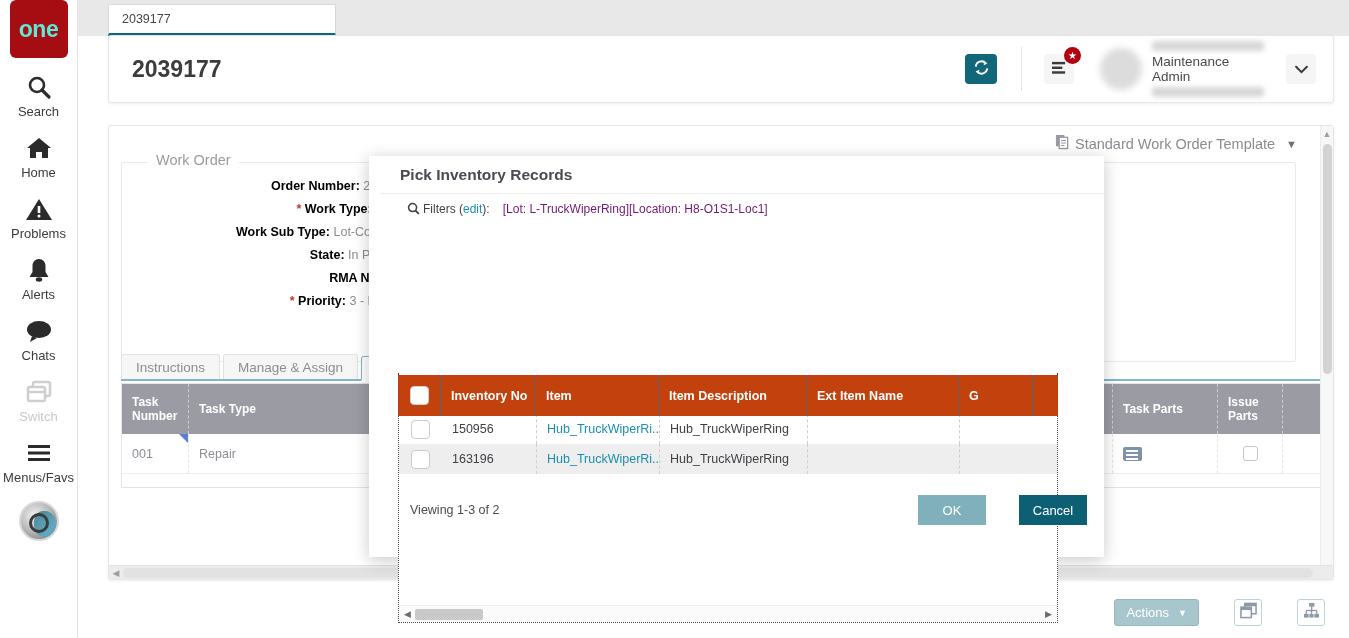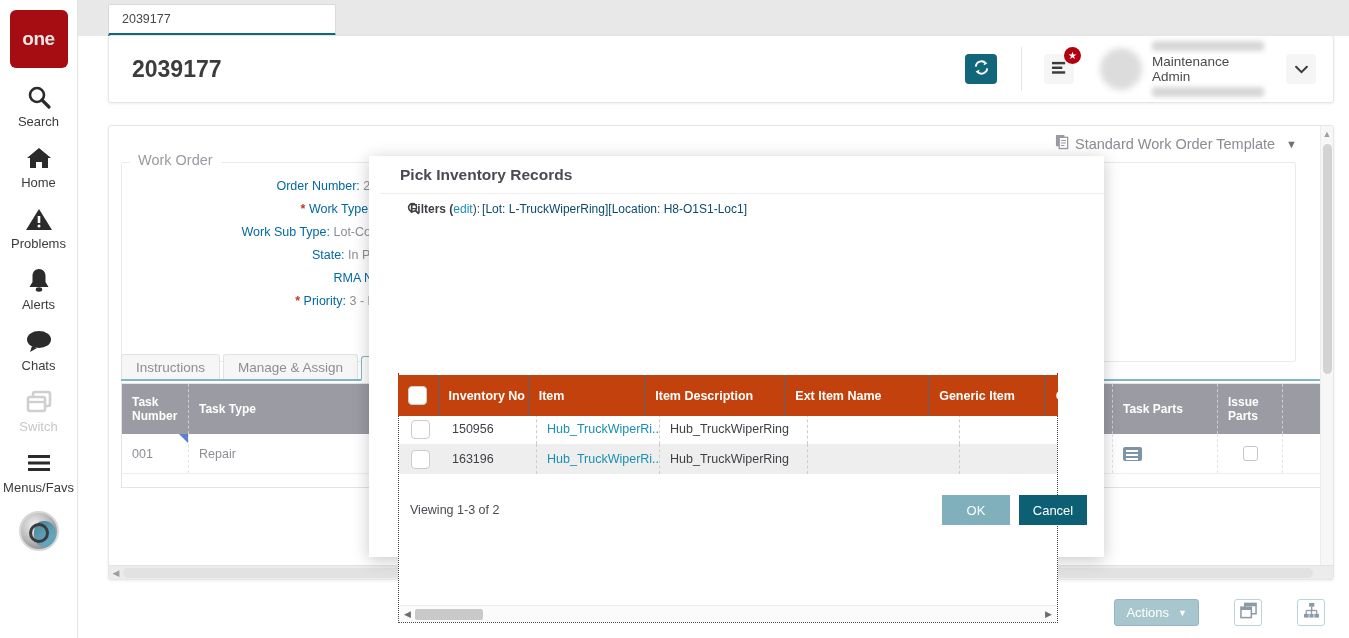--- a/index.html
+++ b/index.html
@@ -20,23 +20,23 @@
   
   #rail {
     position: absolute; left: 0; top: 0;
     width: 78px; height: 638px;
     background: #ffffff;
     border-right: 1px solid #e3e3e3;
     display: flex; flex-direction: column; align-items: center;
     z-index: 5;
   }
   #logo {
-    width: 58px; height: 58px; margin-top: 10px;
+    width: 58px; height: 58px; margin-top: 0;
     background: #a50d12; border-radius: 6px;
-    color: #e5e5e5; font-size: 19px; font-weight: 700;
+    color: #5eead4; font-size: 23px; font-weight: 700;
     display: flex; align-items: center; justify-content: center;
     letter-spacing: -0.5px;
   }
   .rail-item {
     width: 78px; margin-top: 14px;
     display: flex; flex-direction: column; align-items: center;
     color: #3d3d3d; cursor: pointer;
   }
   .rail-item .ri-icon { height: 30px; display:flex; align-items:center; justify-content:center; }
   .rail-item .ri-label { font-size: 13px; margin-top: 2px; color: #3b3b3b; }
@@ -136,29 +136,29 @@
   }
   #template-row .caret { margin-left: 11px; color: #6f6f6f; font-size: 11px; }
 
   
   #wo-fieldset {
     position: absolute; left: 12px; top: 36px;
     width: 1175px; height: 200px;
     border: 1px solid #eaeaea; border-radius: 2px;
   }
   #wo-legend {
-    position: absolute; left: 8px; top: -11px;
+    position: absolute; left: 26px; top: -11px;
     background: #fff; padding: 0 8px;
     font-size: 14.5px; color: #9a9aa2;
   }
   .wo-field {
     position: absolute; left: 0; width: 290px;
     text-align: right; font-size: 12.5px;
   }
-  .wo-label { color: #0369a1; font-weight: 400; }
+  .wo-label { color: #000000; font-weight: 700; }
   .wo-req { color: #c0392b; font-weight: 700; }
   .wo-value { color: #8d8d95; font-weight: 400; }
 
   
   #tabs {
     position: absolute; left: 12px; top: 230px; width: 1200px; height: 25px;
     border-bottom: 2px solid #7fb8c4;
     display: flex; align-items: flex-end;
   }
   .tab {
@@ -269,23 +269,23 @@
     font-size: 15.5px; font-weight: 700; color: #4a4a52;
     border-bottom: 1px solid #eeeeee;
   }
   #filters-row {
     height: 30px; padding-left: 30px;
     display: flex; align-items: center;
     font-size: 12px; color: #3f3f46;
     position: relative;
   }
   #filters-icon { position: absolute; left: 27px; top: 8px; }
-  #filters-label { font-weight: 700; }
+  #filters-label { font-weight: 400; margin-left: 13px; }
   #filters-edit { color: #1a8fb0; cursor: pointer; }
-  #filters-value { margin-left: 2px; color: #0c4a6e; }
+  #filters-value { margin-left: 13px; color: #701a75; }
 
   
   #m-grid {
     position: absolute; left: 29px; top: 217px;
     width: 660px; height: 250px;
     border: 1px dotted #4a4a52; border-top: none;
     background: #fff; overflow: hidden;
   }
   #m-head {
     position: absolute; left: 29px; top: 219px;
@@ -335,21 +335,21 @@
   .m-sb-arrow { font-size: 9px; color: #6d6d6d; }
 
   #m-footer {
     position: absolute; left: 0; bottom: 0; width: 735px; height: 78px;
     display: flex; align-items: center;
   }
   #m-viewing {
     margin-left: 41px; font-size: 12.5px; color: #4a4a52;
     position: relative; top: -8px;
   }
-  #m-buttons { margin-left: auto; margin-right: 17px; display: flex; position: relative; top: -8px; }
+  #m-buttons { margin-left: auto; margin-right: 17px; display: flex; position: relative; top: -8px; gap: 24px; }
   #ok-btn {
     width: 68px; height: 30px; background: #7fb0bc; color: #fff;
     display: flex; align-items: center; justify-content: center;
     font-size: 13px; cursor: pointer;
   }
   #cancel-btn {
     width: 68px; height: 30px; background: #0d5f74; color: #fff;
     margin-left: 9px;
     display: flex; align-items: center; justify-content: center;
     font-size: 13px; cursor: pointer;
@@ -657,23 +657,20 @@
           <span>Inventory No</span>
         </div>
         <div class="mh-cell" style="width:123px;">
           <span>Item</span>
         </div>
         <div class="mh-cell" style="width:148px;">
           <span>Item Description</span>
         </div>
         <div class="mh-cell" style="width:152px;">
           <span>Ext Item Name</span>
-        </div>
-        <div class="mh-cell" style="width:123px;">
-          <span>Generic Item</span>
         </div>
         <div class="mh-cell" style="width:75px;">
           <span>G</span>
         </div>
       </div>
     </div>
 
     <div id="m-grid">
       <div id="m-body">
         <div class="mr">

